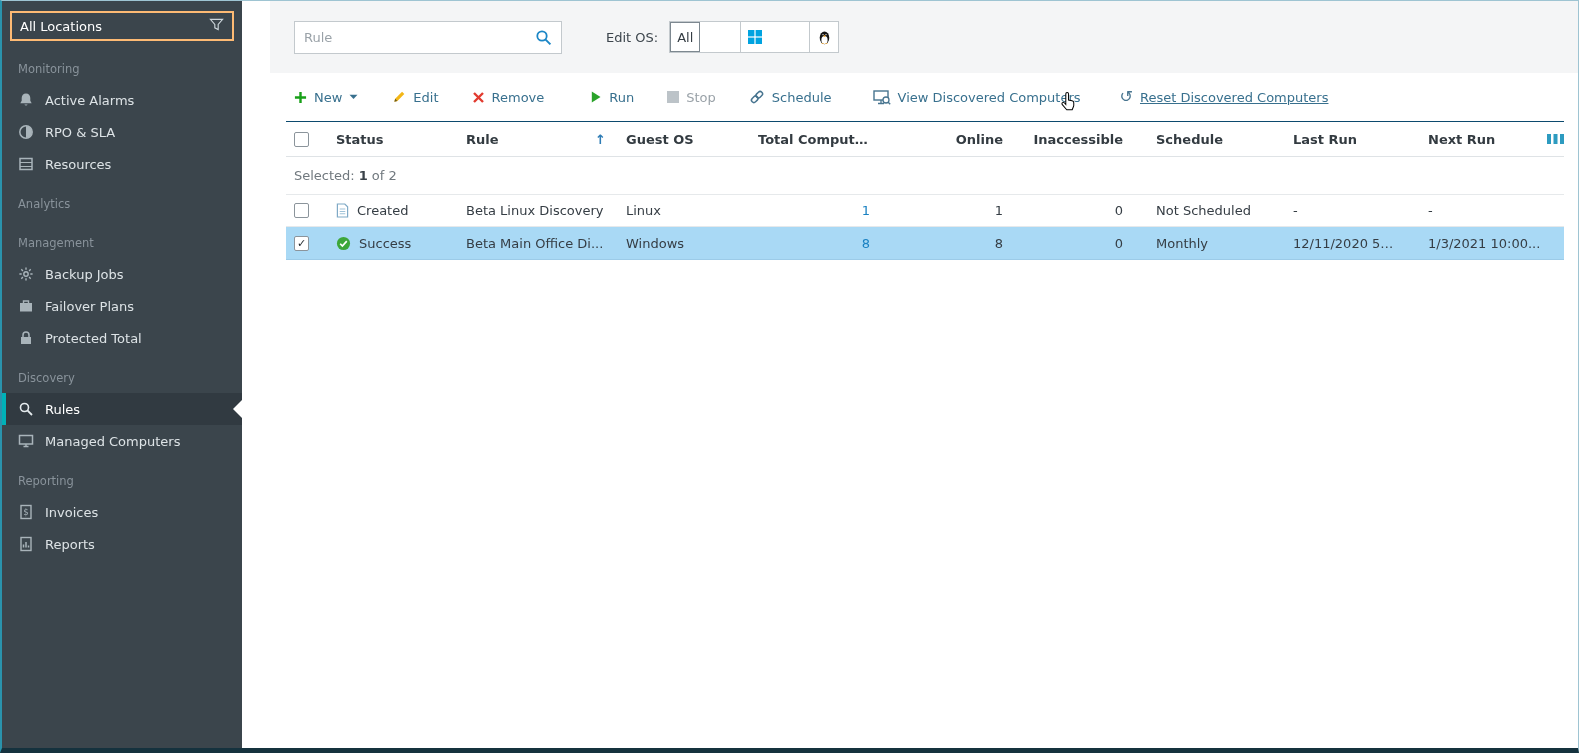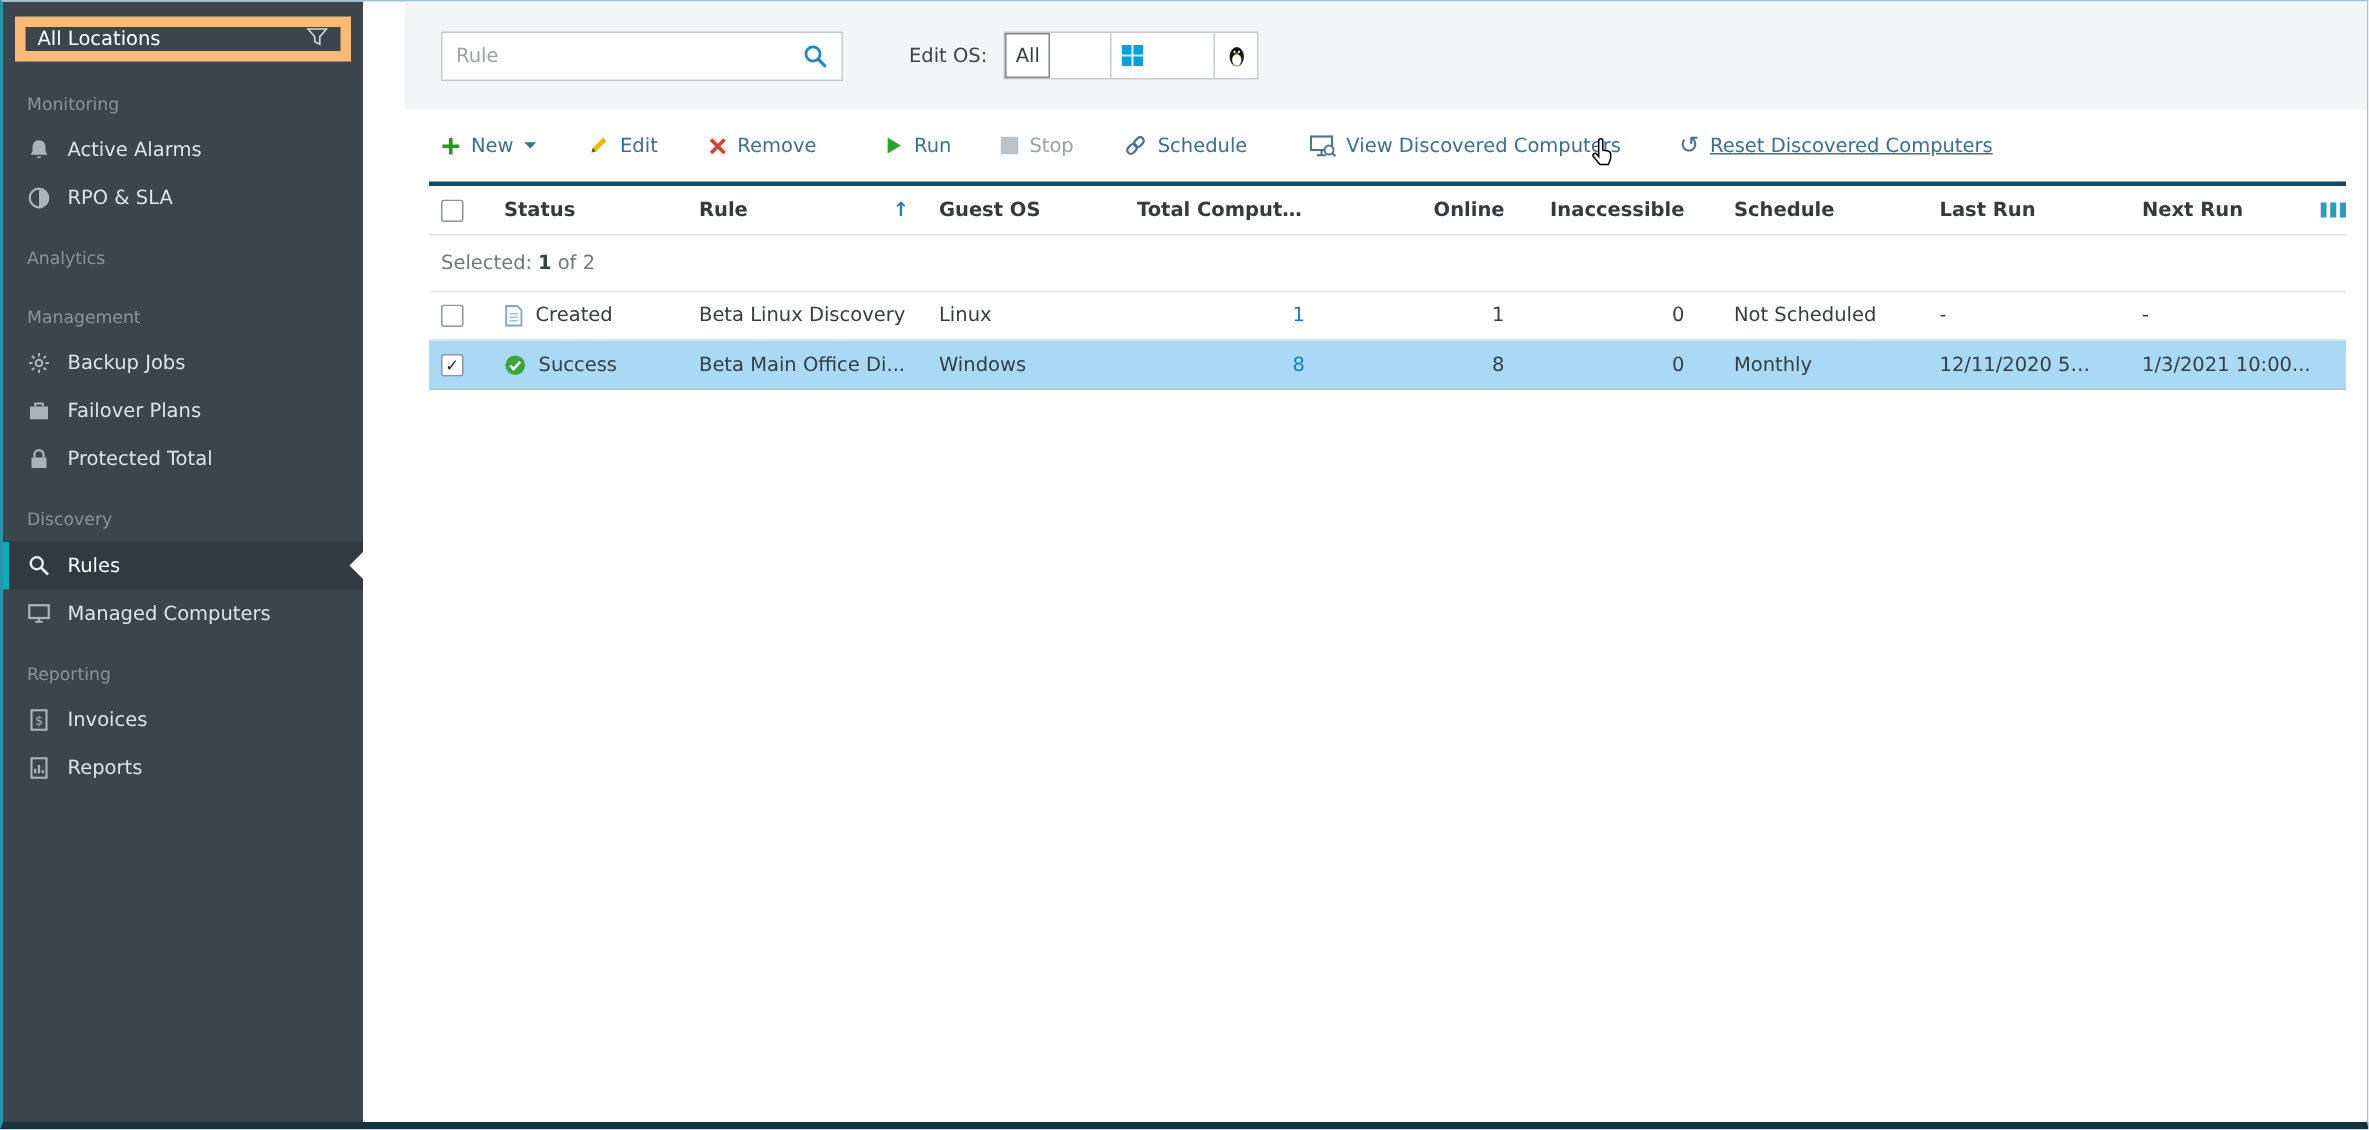--- a/index.html
+++ b/index.html
@@ -3,21 +3,21 @@
 <meta charset="utf-8">
 <style>
   * { margin:0; padding:0; box-sizing:border-box; }
   html,body { width:1579px; height:753px; }
   body { font-family:"DejaVu Sans","Liberation Sans",sans-serif; font-size:13px; color:#353d44; cursor:default; }
   .app { position:relative; width:1579px; height:753px; display:flex; background:#fff; overflow:hidden;
          border:1px solid #9ec4d2; border-left:2px solid #2a93ac; border-bottom:5px solid #15323e; }
 
   
   .sidebar { width:240px; flex-shrink:0; background:#3b454c; color:#dde3e6; display:flex; flex-direction:column; }
-  .location-box { margin:10px 8px 4px; border:7px solid #fdba74; height:30px; display:flex; align-items:center;
+  .location-box { margin:10px 8px 4px; border:2px solid #fdba74; height:30px; display:flex; align-items:center;
                   justify-content:space-between; padding:0 8px; color:#fff; }
   .section-label { padding:17px 16px 8px; color:#89939b; font-size:11.5px; }
   .side-item { height:32px; display:flex; align-items:center; gap:11px; padding:0 16px; color:#dde3e6; position:relative;text-align:center; }
   .side-item .sic { width:16px; height:16px; display:inline-flex; align-items:center; justify-content:center; flex-shrink:0; }
   .side-item.selected { background:#313a41; color:#fff; box-shadow: inset 4px 0 0 #00b1b8; }
   .side-item.selected::after { content:""; position:absolute; right:0; top:50%; margin-top:-9px;
                   border-top:9px solid transparent; border-bottom:9px solid transparent; border-right:9px solid #ffffff; }
 
   
   .main { flex:1; min-width:0; display:flex; flex-direction:column; background:#fff;margin-left:28px; }
@@ -34,21 +34,21 @@
 
   .toolbar { height:48px; display:flex; align-items:center; padding:0 24px; flex-shrink:0; }
   .tb-btn { display:flex; align-items:center; gap:7px; color:#38708e; margin-right:33px; white-space:nowrap; }
   .tb-btn.disabled { color:#9aa2a8; }
   .tb-btn.hovered .tb-label { text-decoration:underline; }
   .reset-glyph { font-size:16px; line-height:1; color:#47748f; }
 
   
   .grid { flex:1; display:flex; flex-direction:column; }
   .hrow, .sumrow, .row { margin:0 14px 0 16px; padding-left:8px; display:flex; align-items:center; }
-  .hrow { height:36px; font-weight:bold; color:#333b41; border-top:3px solid #0c4a6e; border-bottom:1px solid #dfe3e6; }
+  .hrow { height:36px; font-weight:bold; color:#333b41; border-top:1px solid #0c4a6e; border-bottom:1px solid #dfe3e6; }
   .sumrow { height:37px; color:#70787e; font-size:13px; gap:4px; }
   .sumrow b { color:#3a4249; }
   .row { height:33px; border-bottom:1px solid #e6e9eb; }
   .row.selected { background:#a9d9f5; border-bottom-color:#9ccbe8; }
   .cell { overflow:hidden; white-space:nowrap; text-overflow:ellipsis; }
   .c-check { width:34px; flex-shrink:0; display:flex; align-items:center; }
   .c-status { width:130px; flex-shrink:0; padding-left:8px; display:flex; align-items:center; gap:8px; }
   .c-rule   { width:160px; flex-shrink:0; padding-left:8px; }
   .c-rule.hcell { display:flex; justify-content:space-between; align-items:center; padding-right:12px; }
   .c-guestos{ width:140px; flex-shrink:0; padding-left:8px; }
@@ -94,20 +94,29 @@
     </div>
     <div class="side-item">
       <span class="sic">
         <svg width="16" height="16" viewBox="0 0 16 16">
             <circle cx="8" cy="8" r="6.2" fill="none" stroke="#a9b4ba" stroke-width="1.5"></circle>
             <path d="M8 2a6 6 0 0 1 0 12z" fill="#a9b4ba"></path>
           </svg>
       </span>
       <span>RPO &amp; SLA</span>
     </div>
+    <div class="side-item">
+      <span class="sic">
+        <svg width="16" height="16" viewBox="0 0 16 16">
+            <rect x="2" y="2.5" width="12" height="11" fill="none" stroke="#a9b4ba" stroke-width="1.5"></rect>
+            <path d="M2 6.5h12M2 10.5h12" stroke="#a9b4ba" stroke-width="1.2"></path>
+          </svg>
+      </span>
+      <span>Resources</span>
+    </div>
 
     <div class="section-label">Analytics</div>
 
     <div class="section-label">Management</div>
     <div class="side-item">
       <span class="sic">
         <svg width="16" height="16" viewBox="0 0 16 16">
             <circle cx="8" cy="8" r="2.2" fill="none" stroke="#a9b4ba" stroke-width="1.4"></circle>
             <path d="M8 1.4v2.3M8 12.3v2.3M1.4 8h2.3M12.3 8h2.3M3.3 3.3l1.6 1.6M11.1 11.1l1.6 1.6M12.7 3.3l-1.6 1.6M4.9 11.1l-1.6 1.6" stroke="#a9b4ba" stroke-width="1.4"></path>
           </svg>

